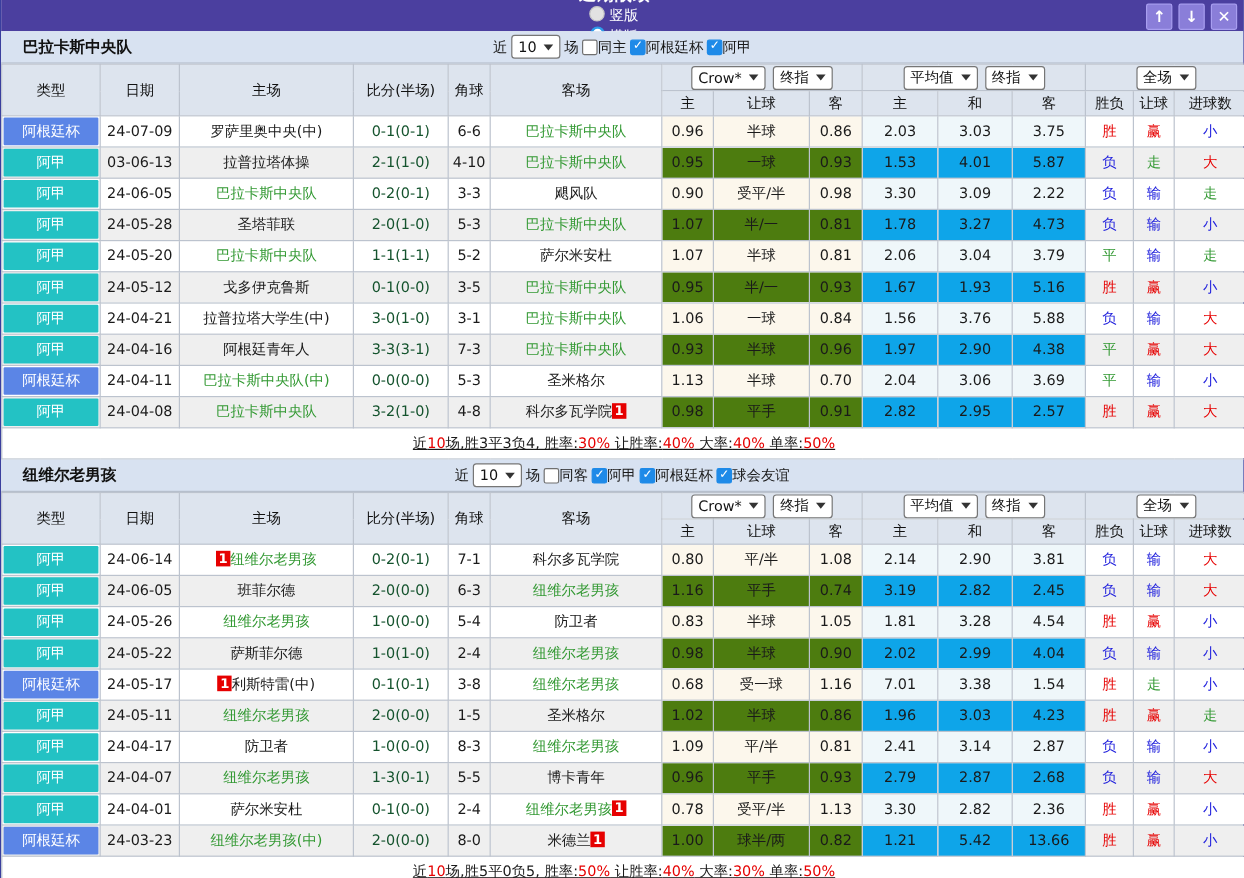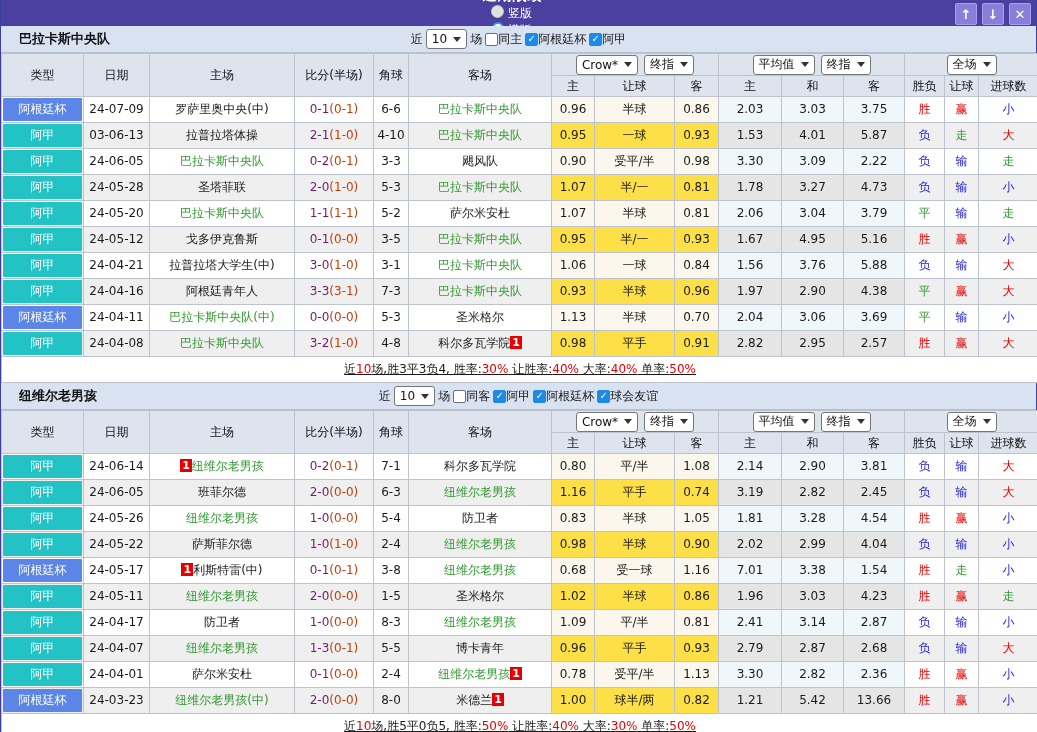--- a/index.html
+++ b/index.html
@@ -26,27 +26,27 @@
   .caret{width:0;height:0;border-left:4px solid transparent;border-right:4px solid transparent;border-top:5px solid #333;}
   
   table{border-collapse:collapse;table-layout:fixed;width:1037px;}
   th,td{border:1px solid #bcc3ce;text-align:center;overflow:hidden;white-space:nowrap;padding:0;}
   thead th{background:#dde4ee;font-weight:normal;font-size:12px;color:#111;height:20px;}
   thead th.hgroup{height:21px;}
   .hgroup-inner{display:flex;align-items:center;justify-content:center;gap:6px;}
   tbody td{height:25px;font-size:12px;line-height:25px;background:#fff;}
   tr.alt td{background:#efefef;}
   td.col-crow{background:#fcf7ec;}
-  tr.alt td.col-crow{background:#fde047;}
+  tr.alt td.col-crow{background:#4d7c0f;}
   td.col-avg{background:#eff7fa;}
-  tr.alt td.col-avg{background:#e5e5e5;}
+  tr.alt td.col-avg{background:#0ea5e9;}
   .badge-type{margin:1px;height:23px;line-height:23px;color:#fff;border-radius:1px;font-size:12px;}
   .b1{display:inline-block;background:#e60000;color:#fff;font-size:11px;line-height:13px;padding:0 2px;font-weight:bold;vertical-align:1px;}
-  .score-main{color:#701a75;}
-  .half{color:#c2410c;}
+  .score-main{color:#14532d;}
+  .half{color:#14532d;}
   .focal{color:#339933;}
   .res-red{color:#e60000;}
   .res-blue{color:#2323dd;}
   .res-green{color:#339933;}
   tr.summary td{background:#fff;height:25px;line-height:25px;text-decoration:underline;}
   .red{color:#e60000;}
 </style>
 </head>
 <body>
 
@@ -266,21 +266,21 @@
             </td>
             <td>24-05-12</td>
             <td><span>戈多伊克鲁斯</span></td>
             <td><span class="score-main">0-1</span><span class="half">(0-0)</span></td>
             <td>3-5</td>
             <td><span class="focal">巴拉卡斯中央队</span></td>
             <td class="col-crow">0.95</td>
             <td class="col-crow">半/一</td>
             <td class="col-crow">0.93</td>
             <td class="col-avg">1.67</td>
-            <td class="col-avg">4.95</td>
+            <td class="col-avg">1.93</td>
             <td class="col-avg">5.16</td>
             <td class="res-red">胜</td>
             <td class="res-red">赢</td>
             <td class="res-blue">小</td>
           </tr>
           <tr>
             <td>
               <div class="badge-type" style="background: rgb(35, 194, 196);">阿甲</div>
             </td>
             <td>24-04-21</td>

